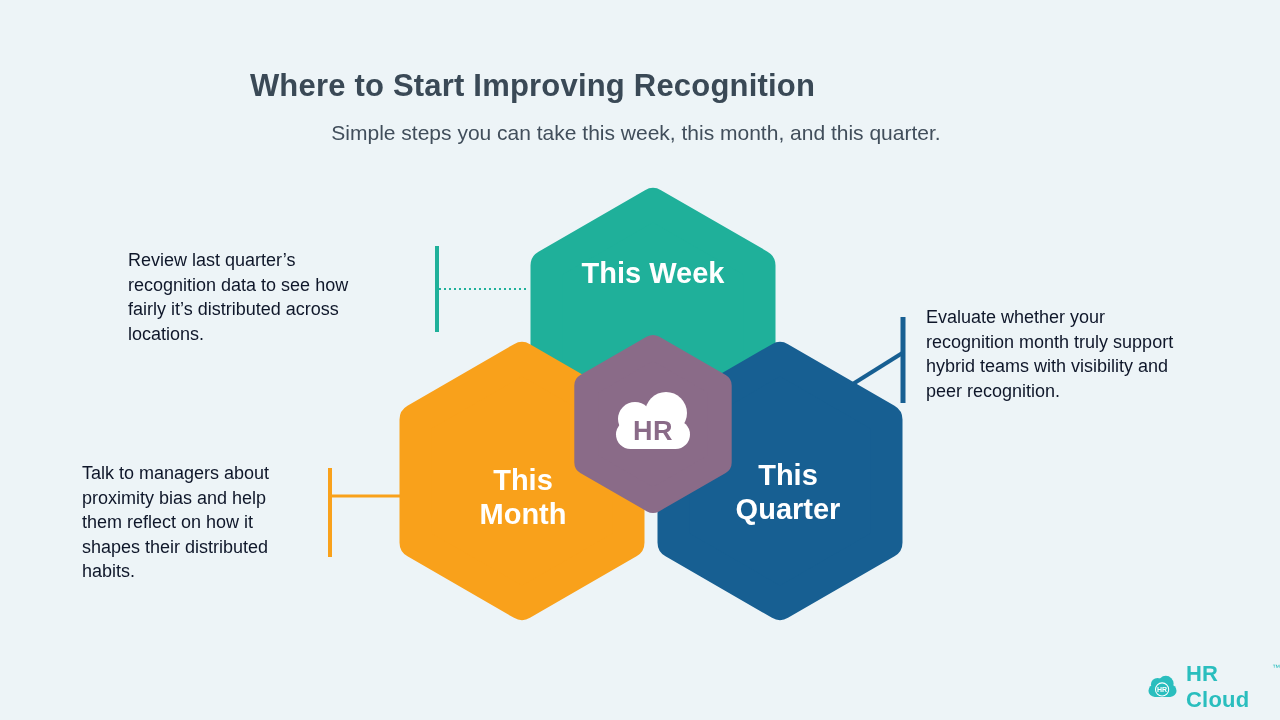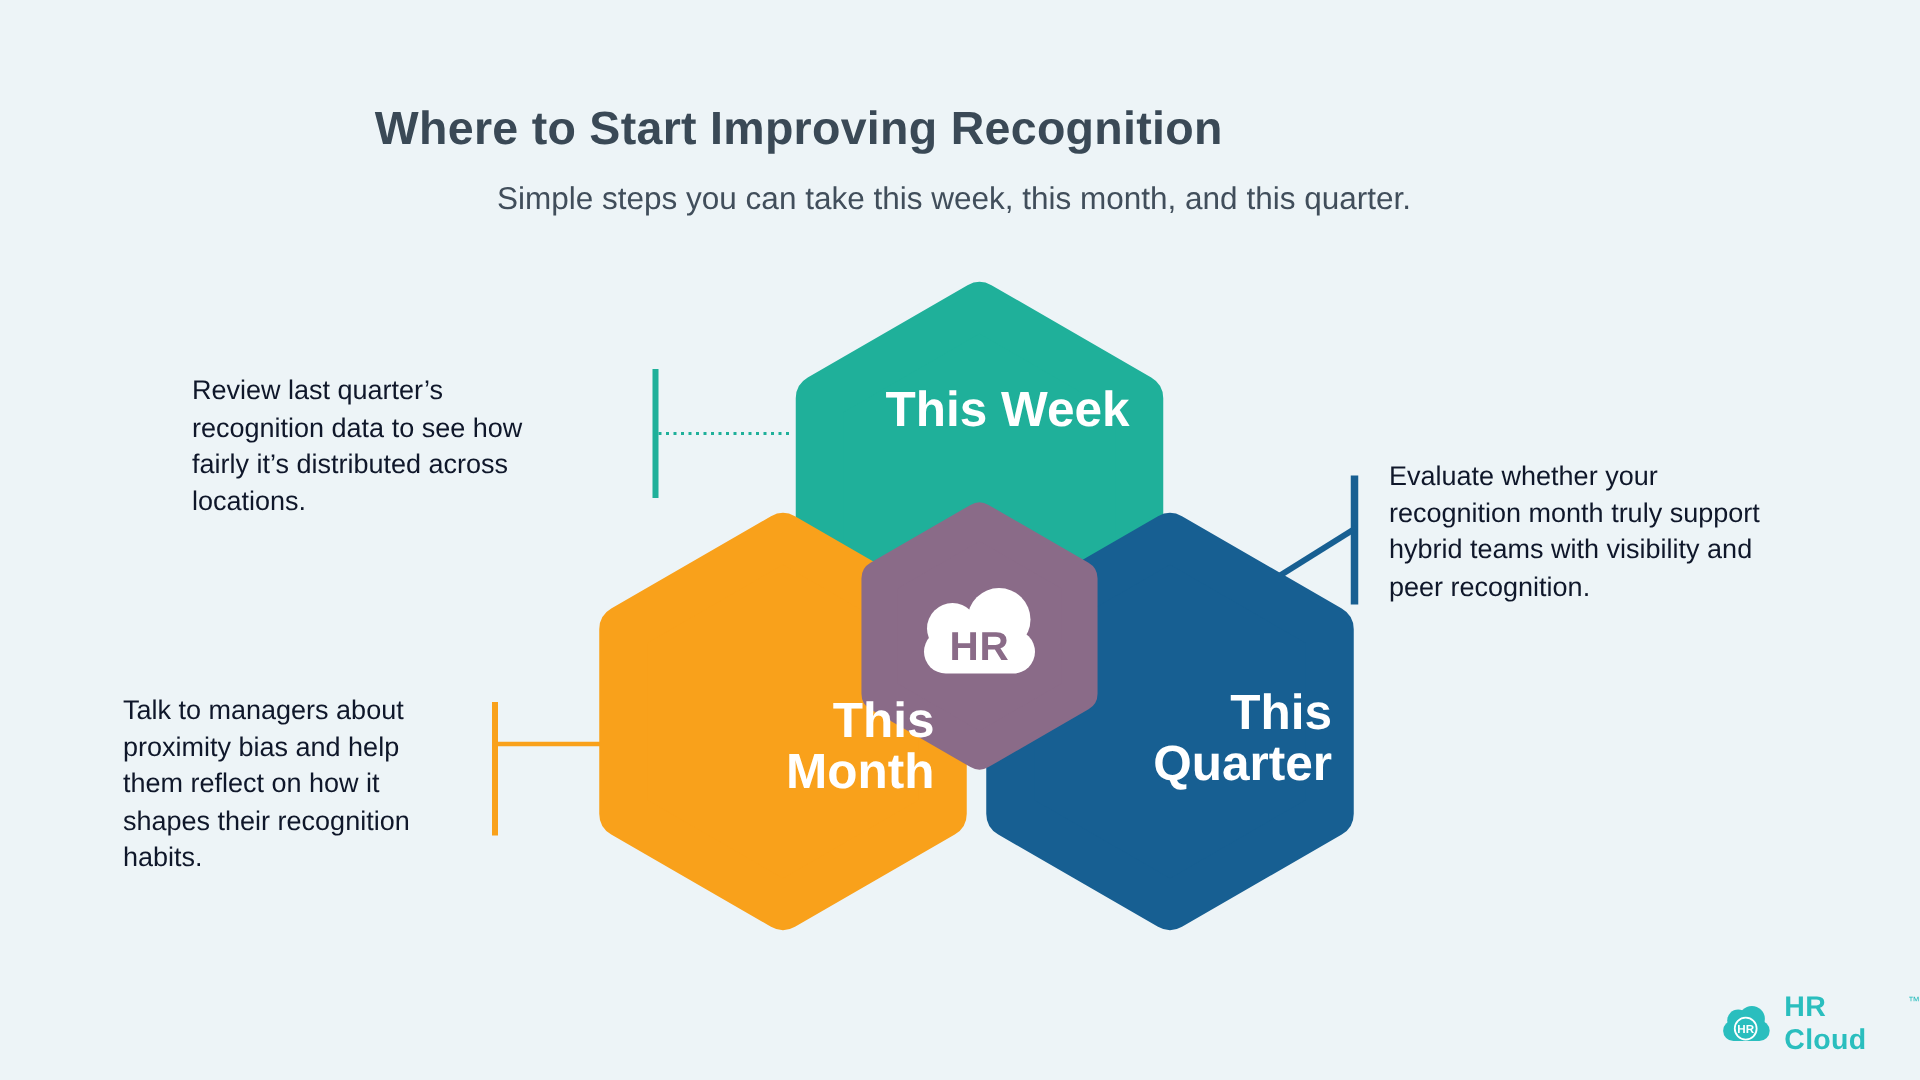--- a/index.html
+++ b/index.html
@@ -18,22 +18,22 @@
     color: #3A4956; letter-spacing: 0.2px;
   }
   .subtitle {
     position: absolute; left: 0; top: 121px; width: 1176px;
     text-align: center; font-size: 21px; font-weight: normal;
     color: #414E5B;
     margin-left: 48px;
   }
 
   .hex-label {
-    position: absolute; width: 200px; text-align: right;
-    color: #ffffff; font-weight: bold; font-size: 33px;
+    position: absolute; width: 200px; text-align: center;
+    color: #ffffff; font-weight: bold; font-size: 29px;
     line-height: 34px; white-space: pre-line;
   }
   .hex-label.week    { left: 553px; top: 256px; }
   .hex-label.month   { left: 423px; top: 463px; }
   .hex-label.quarter { left: 688px; top: 458px; }
 
   .hub-label {
     position: absolute; left: 603px; top: 416px; width: 100px;
     text-align: center; font-size: 27px; font-weight: bold;
     color: #8A6B88; letter-spacing: 0.5px;
@@ -45,21 +45,21 @@
   }
   .annotation.week    { left: 128px; top: 248px; width: 290px; }
   .annotation.month   { left: 82px;  top: 461px; width: 260px; }
   .annotation.quarter { left: 926px; top: 305px; width: 300px; }
 
   .brand {
     position: absolute; left: 1146px; top: 661px;
     display: flex; align-items: center; gap: 7px;
   }
   .brand-name {
-    font-size: 19px; font-weight: bold; color: #2ABEBE; letter-spacing: 0.2px;
+    font-size: 22px; font-weight: bold; color: #2ABEBE; letter-spacing: 0.2px;
   }
   .brand-tm {
     font-size: 8px; color: #2ABEBE; align-self: flex-start; margin: 2px 0 0 -5px;
   }
 </style>
 </head>
 <body>
 
 <div class="stage">
 
@@ -105,21 +105,21 @@
 Quarter</div>
   <div class="hub-label">HR</div>
 
   <div class="annotation week">Review last quarter’s
 recognition data to see how
 fairly it’s distributed across
 locations.</div>
   <div class="annotation month">Talk to managers about
 proximity bias and help
 them reflect on how it
-shapes their recognition
+shapes their distributed
 habits.</div>
   <div class="annotation quarter">Evaluate whether your
 recognition month truly support
 hybrid teams with visibility and
 peer recognition.</div>
 
   <div class="brand">
     <svg width="40" height="32" viewBox="0 0 40 32">
       <circle cx="14" cy="13" r="8" fill="#2ABEBE"></circle>
       <circle cx="24" cy="12" r="9.5" fill="#2ABEBE"></circle>

